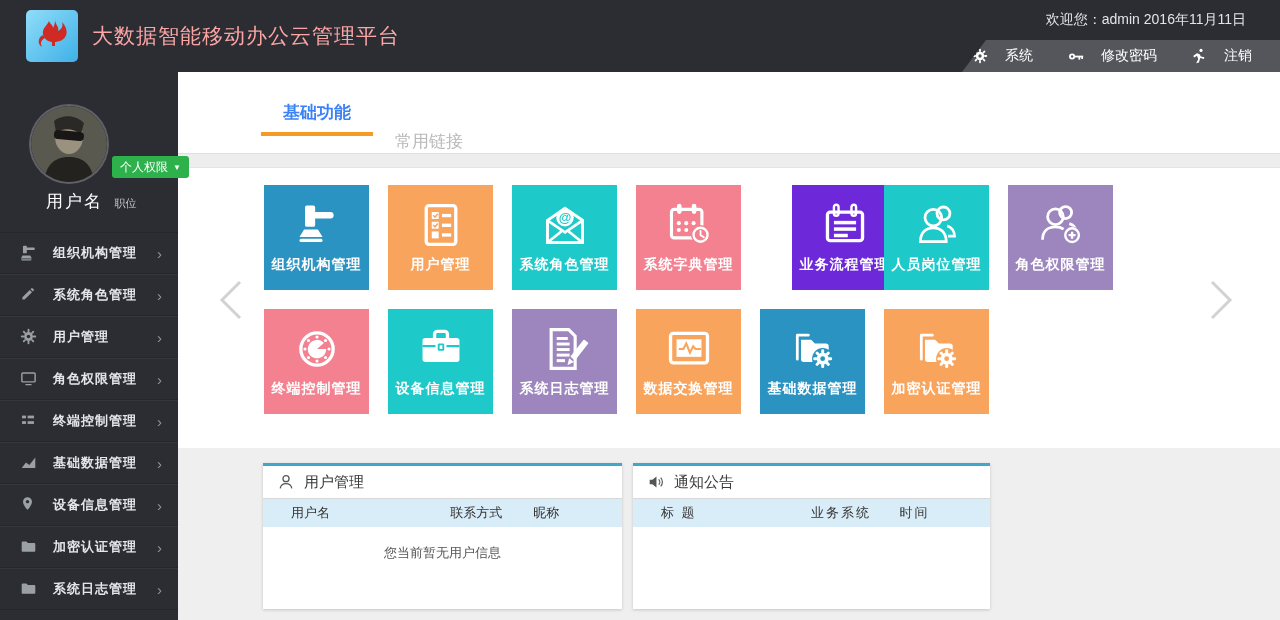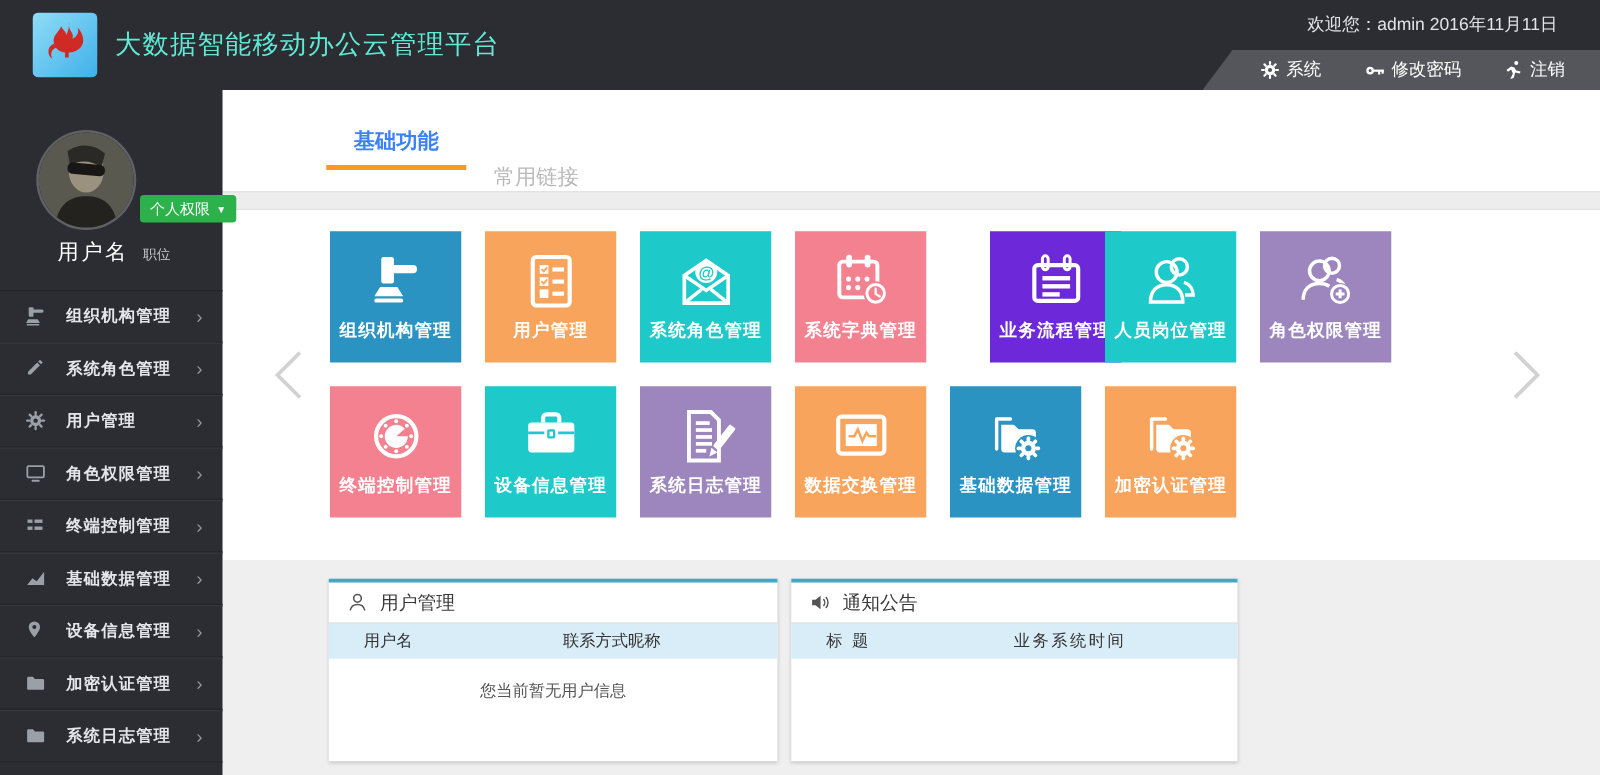--- a/index.html
+++ b/index.html
@@ -3,27 +3,27 @@
 <meta charset="utf-8">
 <style>
   * { margin:0; padding:0; box-sizing:border-box; }
   html,body { width:1280px; height:620px; overflow:hidden; }
   body { font-family:"Liberation Sans", sans-serif; background:#efeff0; }
   #app { position:relative; width:1280px; height:620px; background:#efeff0; }
 
   
   .header { position:absolute; left:0; top:0; width:1280px; height:72px; background:#2b2d33; z-index:5; }
   .logo { position:absolute; left:26px; top:10px; width:52px; height:52px; }
-  .app-title { position:absolute; left:92px; top:0; height:72px; line-height:72px; color:#5eead4; font-size:21px; letter-spacing:1px; }
+  .app-title { position:absolute; left:92px; top:0; height:72px; line-height:72px; color:#fca5a5; font-size:21px; letter-spacing:1px; }
   .welcome { position:absolute; right:34px; top:11px; color:#e3e4e6; font-size:14px; }
   .welcome .date { }
   .topbar { position:absolute; right:0; top:40px; height:32px; width:318px; background:#55565b;
             clip-path:polygon(24px 0, 100% 0, 100% 100%, 0 100%);
             display:flex; align-items:center; justify-content:flex-end; gap:34px; padding-right:28px; }
-  .topbtn { display:flex; align-items:center; gap:5px; color:#ffffff; font-size:14px; cursor:pointer; }
+  .topbtn { display:flex; align-items:center; gap:17px; color:#ffffff; font-size:14px; cursor:pointer; }
   .topbtn svg { display:block; }
 
   
   .sidebar { position:absolute; left:0; top:72px; width:178px; height:548px; background:#2b2d33; z-index:4; }
   .avatar { position:absolute; left:31px; top:34px; width:76px; height:76px; border-radius:50%; overflow:hidden;
             box-shadow:0 0 0 2px rgba(255,255,255,0.25); }
   .badge { position:absolute; left:112px; top:84px; height:22px; padding:0 8px; background:#2cb14b; border-radius:3px;
            color:#fff; font-size:12px; display:flex; align-items:center; gap:5px; cursor:pointer; white-space:nowrap; }
   .badge .caret { font-size:8px; }
   .user-line { position:absolute; left:46px; top:118px; color:#fff; white-space:nowrap; }
@@ -64,21 +64,21 @@
           box-shadow:0 1px 3px rgba(0,0,0,0.18); }
   .card-users { left:85px; width:359px; }
   .card-notices { left:455px; width:357px; }
   .card-title { height:33px; display:flex; align-items:center; gap:9px; padding:0 14px;
                 border-bottom:1px solid #d8d8d8; color:#3a3a3a; font-size:15px; }
   .card-title svg { display:block; }
   .card-head { height:28px; background:#d9edf8; display:flex; align-items:center; font-size:13px; color:#333; }
   .card-head .cell { flex:1 1 33%; }
   .cell.a { text-align:left; padding-left:28px; }
   .cell.b { text-align:right; }
-  .cell.c { text-align:left; padding-right:32px; }
+  .cell.c { text-align:center; padding-right:32px; }
   .card-notices .card-head .cell { letter-spacing:2px; }
   .card-body { height:82px; display:flex; justify-content:center; padding-top:17px; font-size:13px; color:#555; }
 </style>
 </head>
 <body>
 
 <div id="app">
 
   <div class="header">
     <div class="logo">

